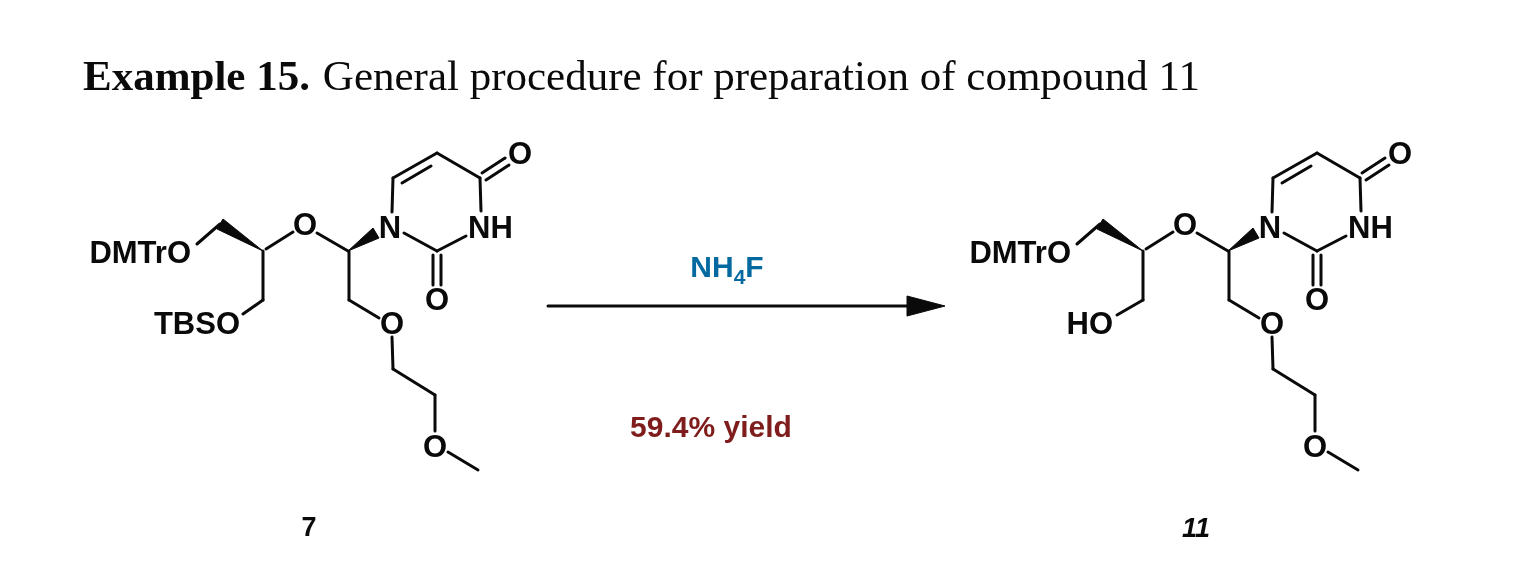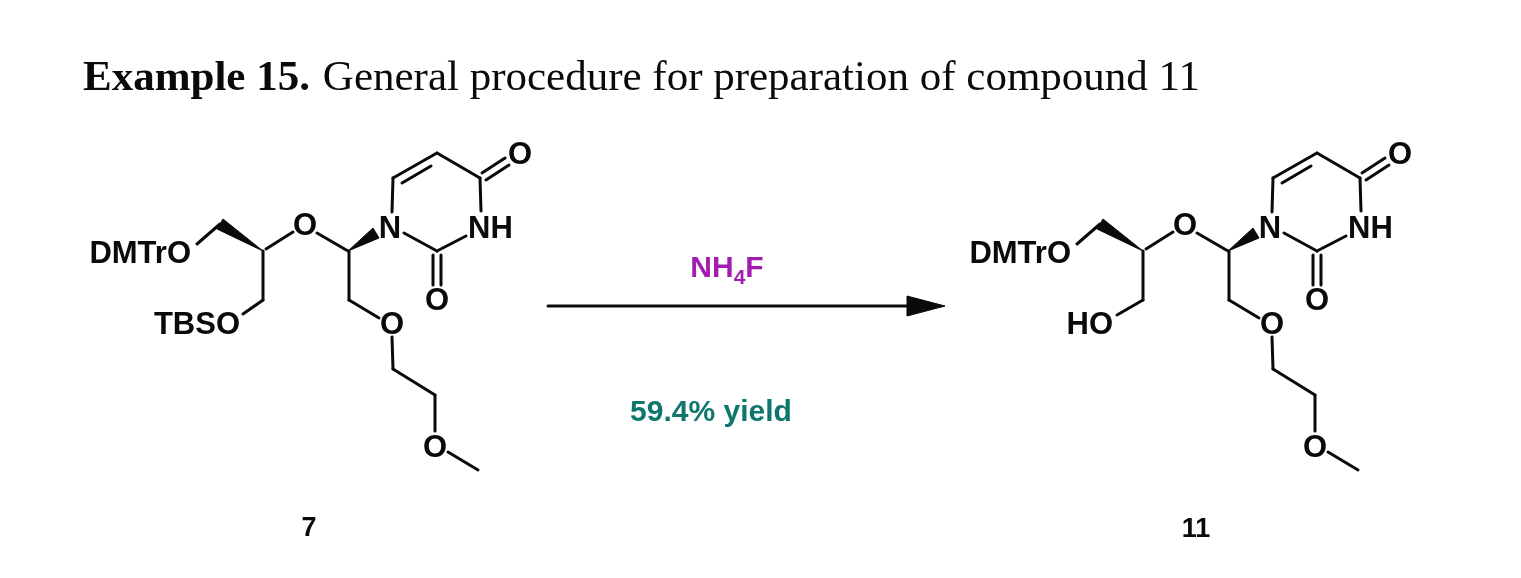--- a/index.html
+++ b/index.html
@@ -6,29 +6,29 @@
   .page{position:relative;width:1521px;height:578px;background:#ffffff;overflow:hidden;
         font-family:"Liberation Sans",sans-serif;color:#000;}
   .title{position:absolute;left:83px;top:52px;font-family:"Liberation Serif",serif;
          font-size:43px;line-height:1.1;color:#0a0a0a;white-space:nowrap;}
   .title .b{font-weight:700;margin-right:0.30em;}
   .scheme-svg{position:absolute;left:0;top:0;}
   .bd{stroke:#0a0a0a;stroke-width:3;stroke-linecap:round;fill:none;}
   .wedge{fill:#0a0a0a;stroke:#0a0a0a;stroke-width:1;stroke-linejoin:round;}
   .al{font-family:"Liberation Sans",sans-serif;font-weight:700;font-size:31px;fill:#0a0a0a;}
   .cond{position:absolute;transform:translateX(-50%);white-space:nowrap;
-        font-weight:700;font-size:30px;color:#a21caf;}
+        font-weight:700;font-size:30px;color:#0369a1;}
   .cond sub{font-size:21px;}
   .cond sup{font-size:20px;}
   .reagent{left:727px;top:250px;}
   .solvent{left:727px;top:339px;}
-  .yield{left:711px;top:394px;color:#0f766e;}
+  .yield{left:711px;top:410px;color:#7f1d1d;}
   .cnum{position:absolute;transform:translateX(-50%);font-weight:700;font-size:27px;color:#0a0a0a;}
   .num-left{left:309px;top:512px;}
-  .num-right{left:1196px;top:513px;}
+  .num-right{left:1196px;top:513px;font-style:italic;}
 </style>
 </head>
 <body>
 
 <div class="page">
 
   <div class="title">
     <span class="b">Example 15.</span><span>General procedure for preparation of compound 11</span>
   </div>
 

